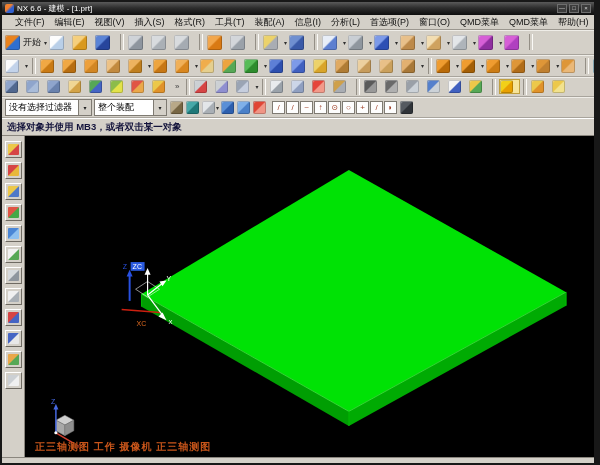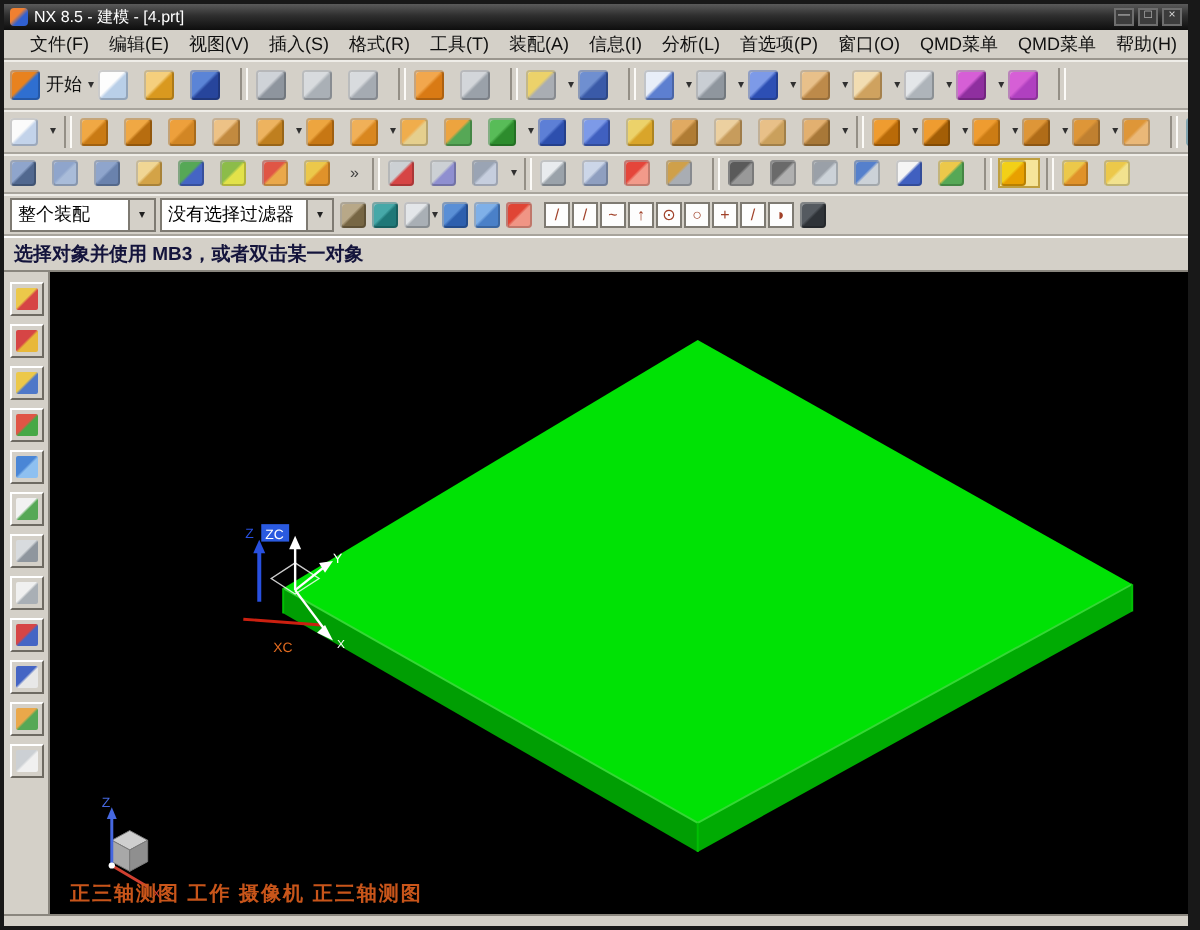--- a/index.html
+++ b/index.html
@@ -68,21 +68,21 @@
   .bottomstrip{height:5px;flex:0 0 5px;background:#d4d0c8;border-top:1px solid #8a867e;}
   svg text{font-family:"Liberation Sans","DejaVu Sans",sans-serif;}
 </style>
 </head>
 <body>
 
 <div class="app" data-name="nx-application-window">
 
   <div class="titlebar" data-name="title-bar">
     <span class="title-icon" data-name="nx-app-icon"></span>
-    <span data-name="window-title">NX 8.5 - 建模 - [4.prt]</span>
+    <span data-name="window-title">NX 6.6 - 建模 - [1.prt]</span>
     <span class="win-controls" data-name="window-controls">
 
         <span class="win-btn" data-name="minimize-button">—</span>
 
         <span class="win-btn" data-name="maximize-button">□</span>
 
         <span class="win-btn" data-name="close-button">×</span>
 
     </span>
   </div>
@@ -592,27 +592,27 @@
 
       <span class="tb-item" data-name="role-users-icon">
         <span class="tb-ic" style="background: linear-gradient(135deg, rgb(236, 200, 74) 0%, rgb(236, 200, 74) 46%, rgb(242, 226, 142) 54%, rgb(242, 226, 142) 100%);"></span>
         <span class="tb-label"></span>
         <span class="dd"></span>
       </span>
 
   </div>
 
   <div class="selbar" data-name="selection-bar">
+    <span class="combo combo-filter" data-name="selection-filter-dropdown">
+      <span class="val" data-name="selection-filter-value">没有选择过滤器</span>
+      <span class="btn" data-name="selection-filter-dropdown-arrow">▾</span>
+    </span>
     <span class="combo combo-scope" data-name="selection-scope-dropdown">
       <span class="val" data-name="selection-scope-value">整个装配</span>
       <span class="btn" data-name="selection-scope-dropdown-arrow">▾</span>
-    </span>
-    <span class="combo combo-filter" data-name="selection-filter-dropdown">
-      <span class="val" data-name="selection-filter-value">没有选择过滤器</span>
-      <span class="btn" data-name="selection-filter-dropdown-arrow">▾</span>
     </span>
     <span style="display:flex;align-items:center" data-name="selection-tools">
 
         <span class="tb-item" data-name="snapshot-icon">
           <span class="tb-ic" style="background: linear-gradient(135deg, rgb(184, 168, 136) 0%, rgb(184, 168, 136) 46%, rgb(119, 102, 68) 54%, rgb(119, 102, 68) 100%);"></span>
           <span class="dd"></span>
         </span>
 
         <span class="tb-item" data-name="select-previous-icon">
           <span class="tb-ic" style="background: linear-gradient(135deg, rgb(70, 168, 168) 0%, rgb(70, 168, 168) 46%, rgb(31, 120, 120) 54%, rgb(31, 120, 120) 100%);"></span>

